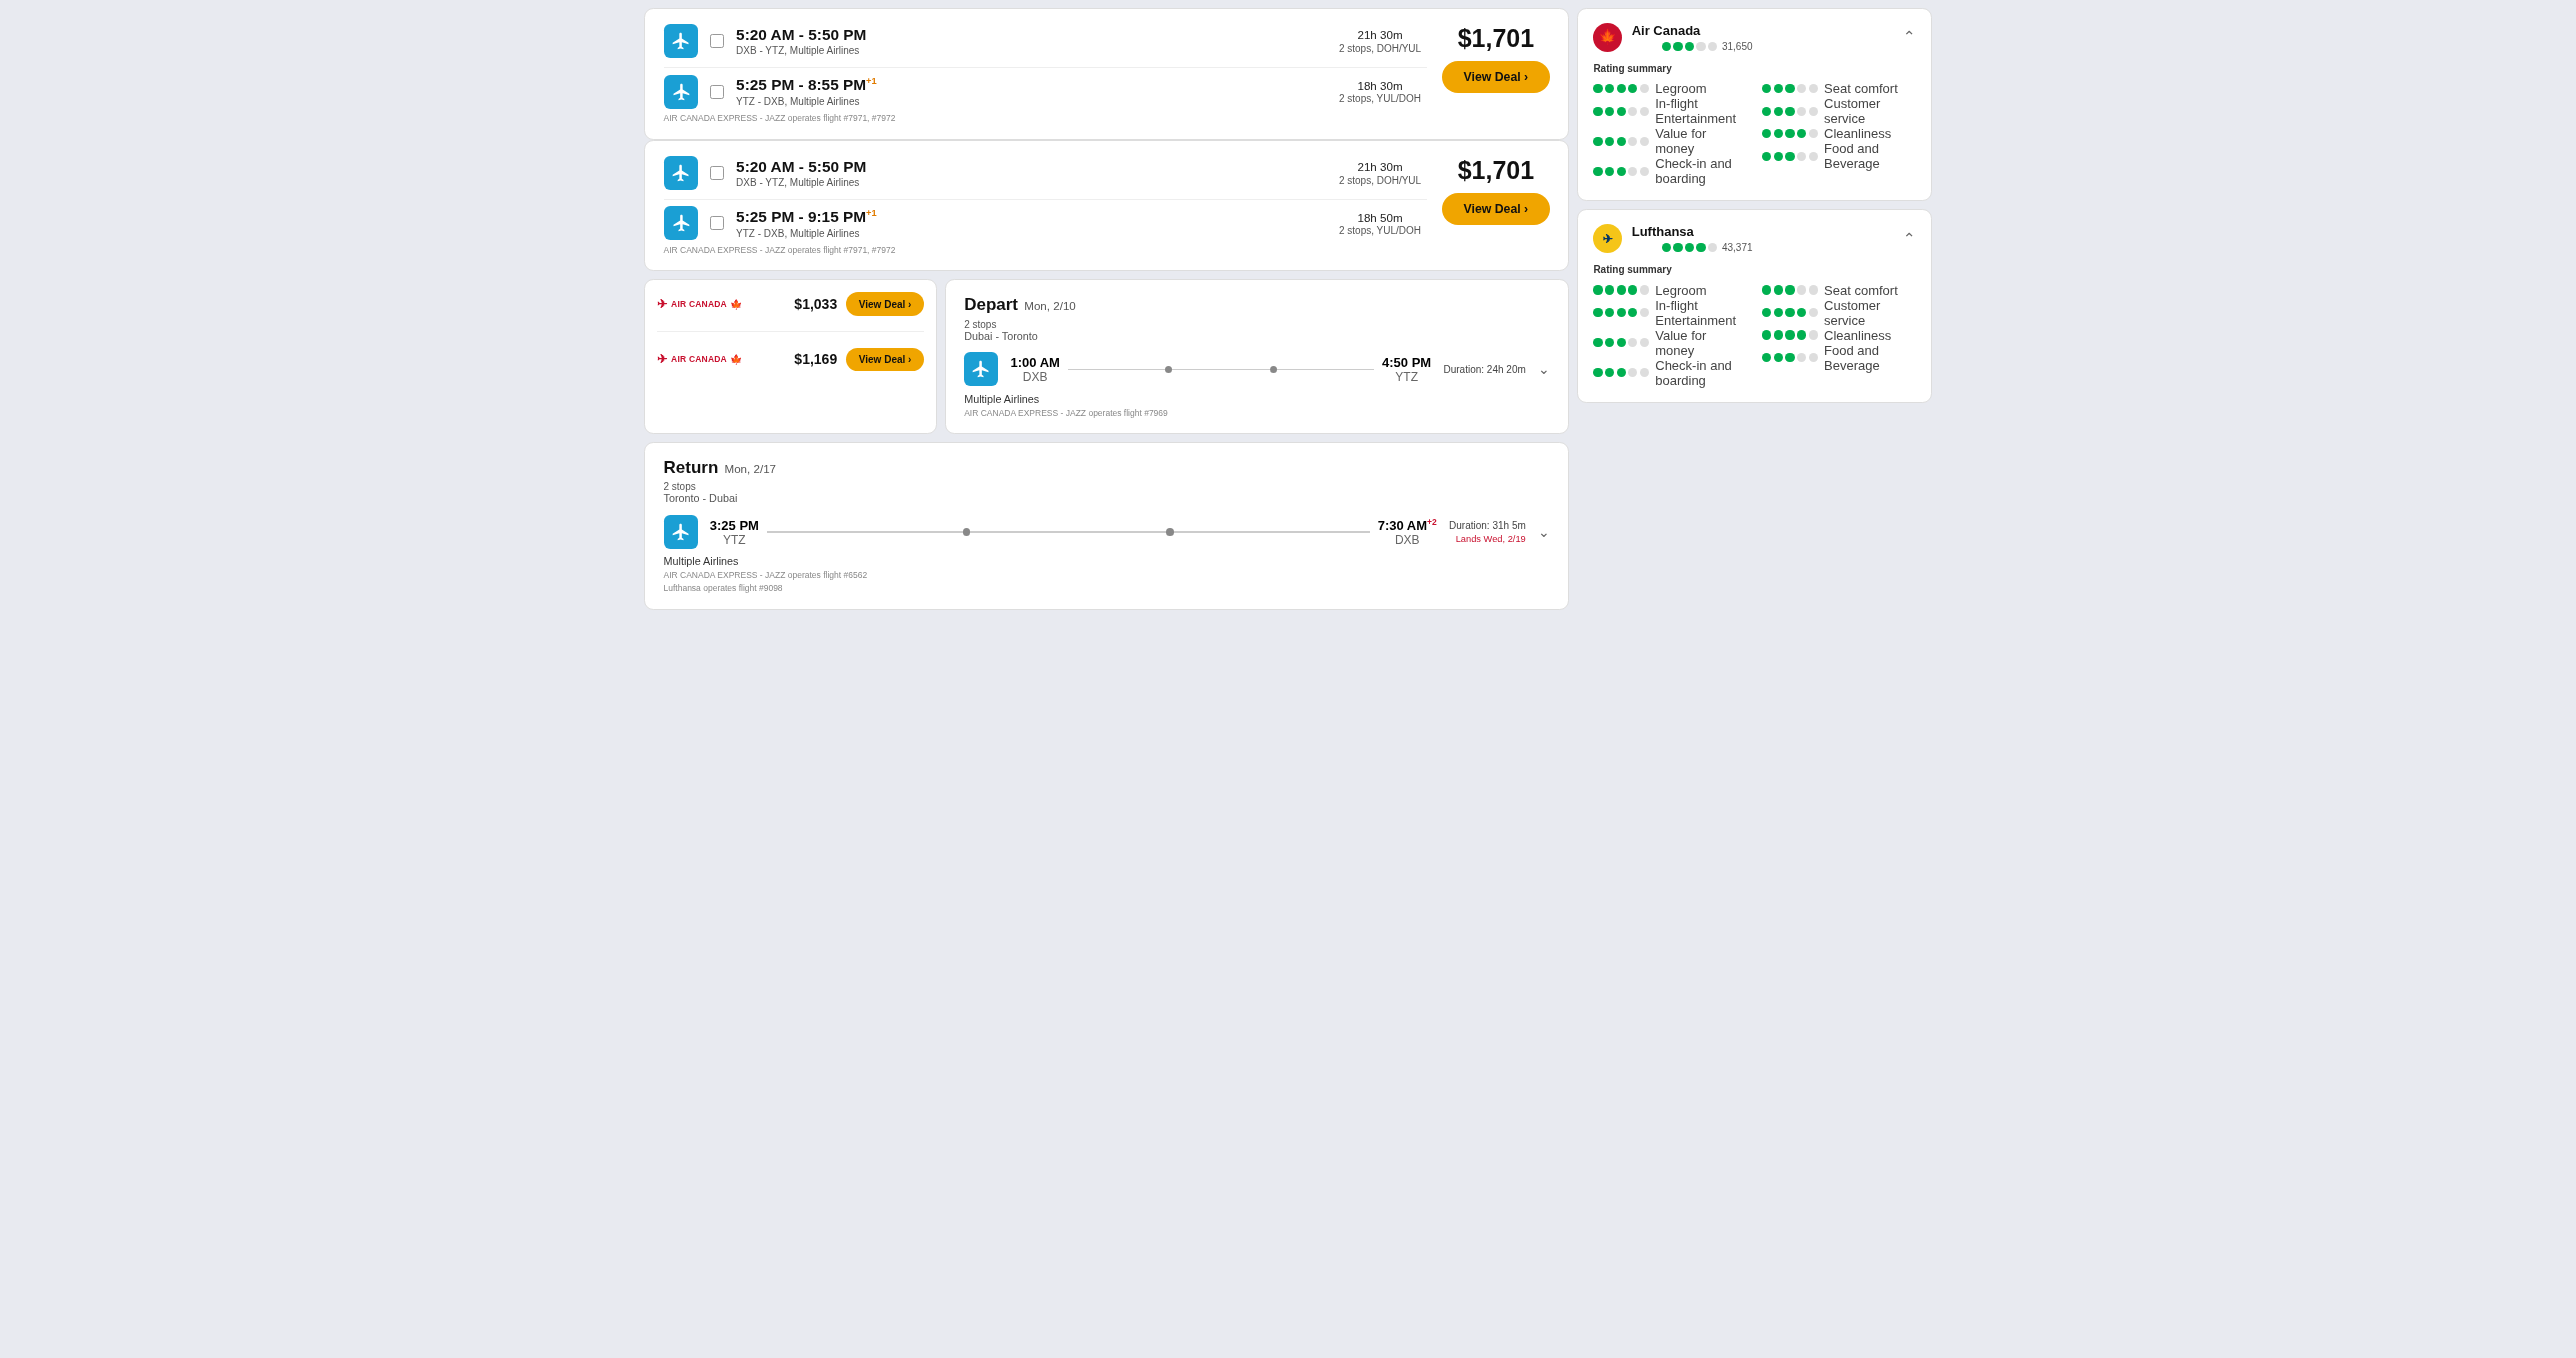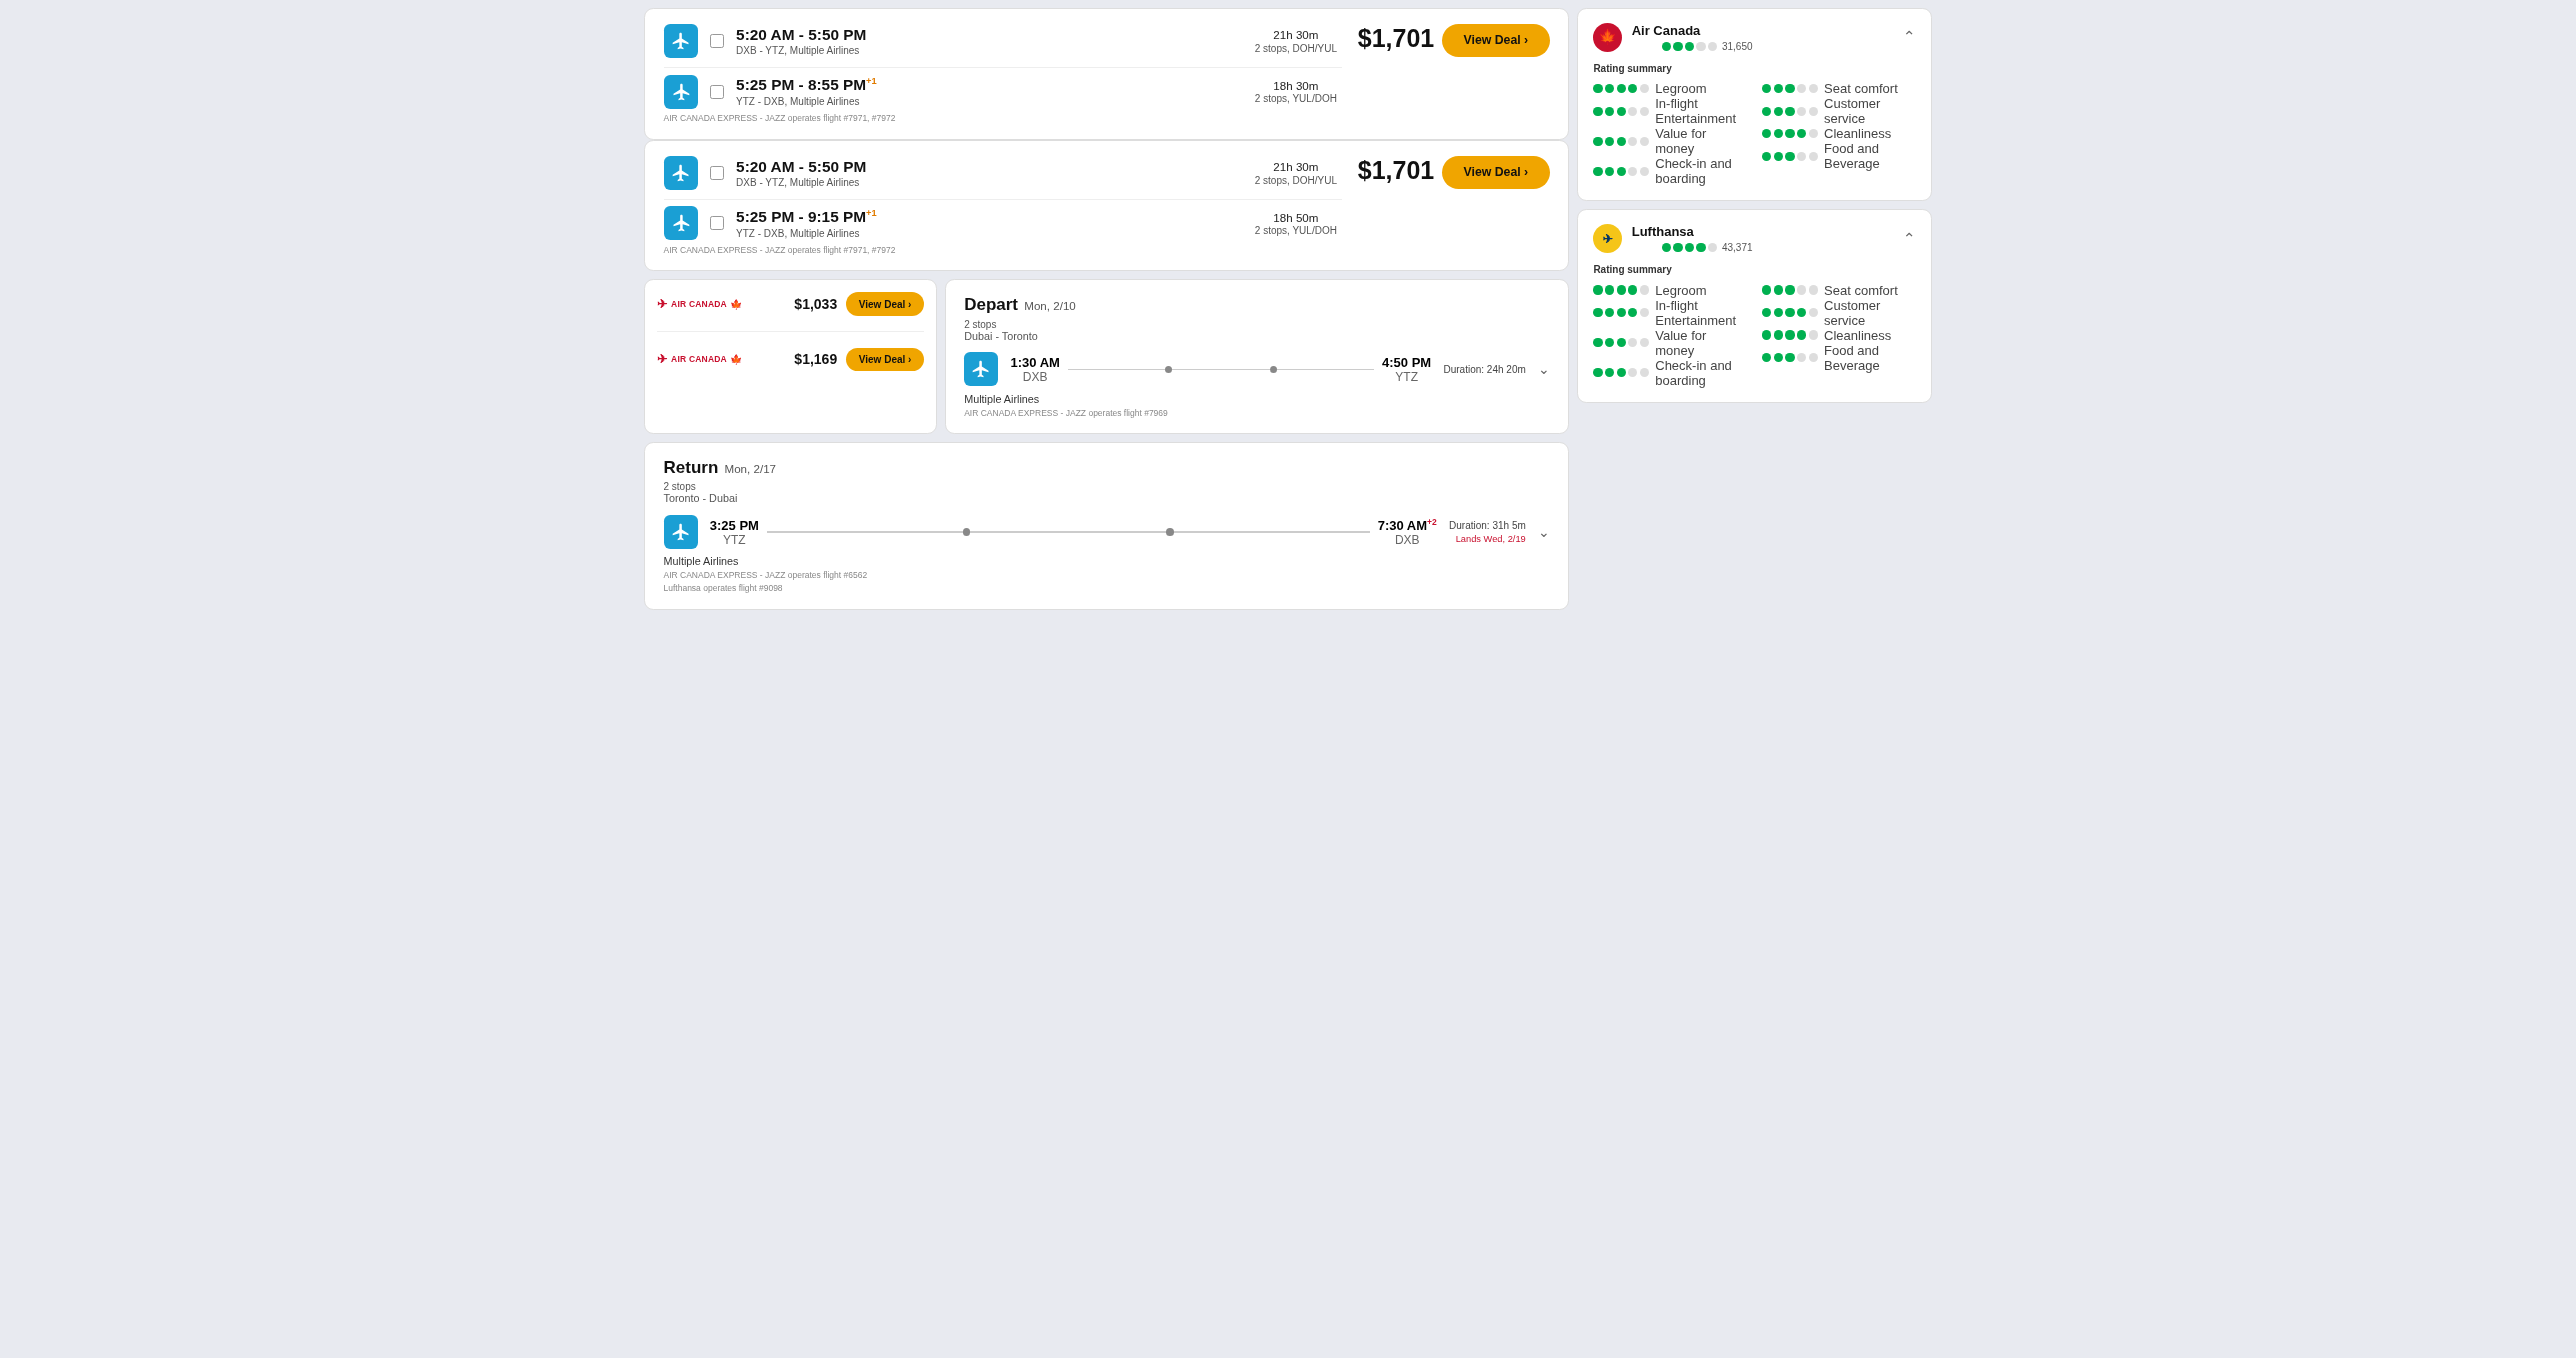--- a/index.html
+++ b/index.html
@@ -103,22 +103,22 @@
     .flight-stops .stops {
       font-size: 10px;
       color: #555;
       margin-top: 1.5px;
     }
 
     .flight-price-area {
       text-align: right;
       flex-shrink: 0;
       display: flex;
-      flex-direction: row;
-      align-items: flex-start;
+      flex-direction: column;
+      align-items: center;
       gap: 7.7px;
     }
 
     .price {
       font-size: 25px;
       font-weight: 700;
       color: #111;
     }
 
     .view-deal-btn {
@@ -569,21 +569,21 @@
         </div>
 
         <div class="fd-flight-row">
           <div class="flight-icon">
             <svg viewBox="0 0 24 24">
                 <path d="M21 16v-2l-8-5V3.5c0-.83-.67-1.5-1.5-1.5S10 2.67 10 3.5V9l-8 5v2l8-2.5V19l-2 1.5V22l3.5-1 3.5 1v-1.5L13 19v-5.5l8 2.5z"></path>
               </svg>
           </div>
           <div class="fd-times">
             <div class="fd-time-block">
-              <div class="time">1:30 AM</div>
+              <div class="time">1:00 AM</div>
               <div class="code">DXB</div>
             </div>
             <div class="fd-stops-line">
               <div class="stop-line"></div>
               <div class="stop-dot"></div>
               <div class="stop-line"></div>
               <div class="stop-dot"></div>
               <div class="stop-line"></div>
             </div>
             <div class="fd-time-block">

